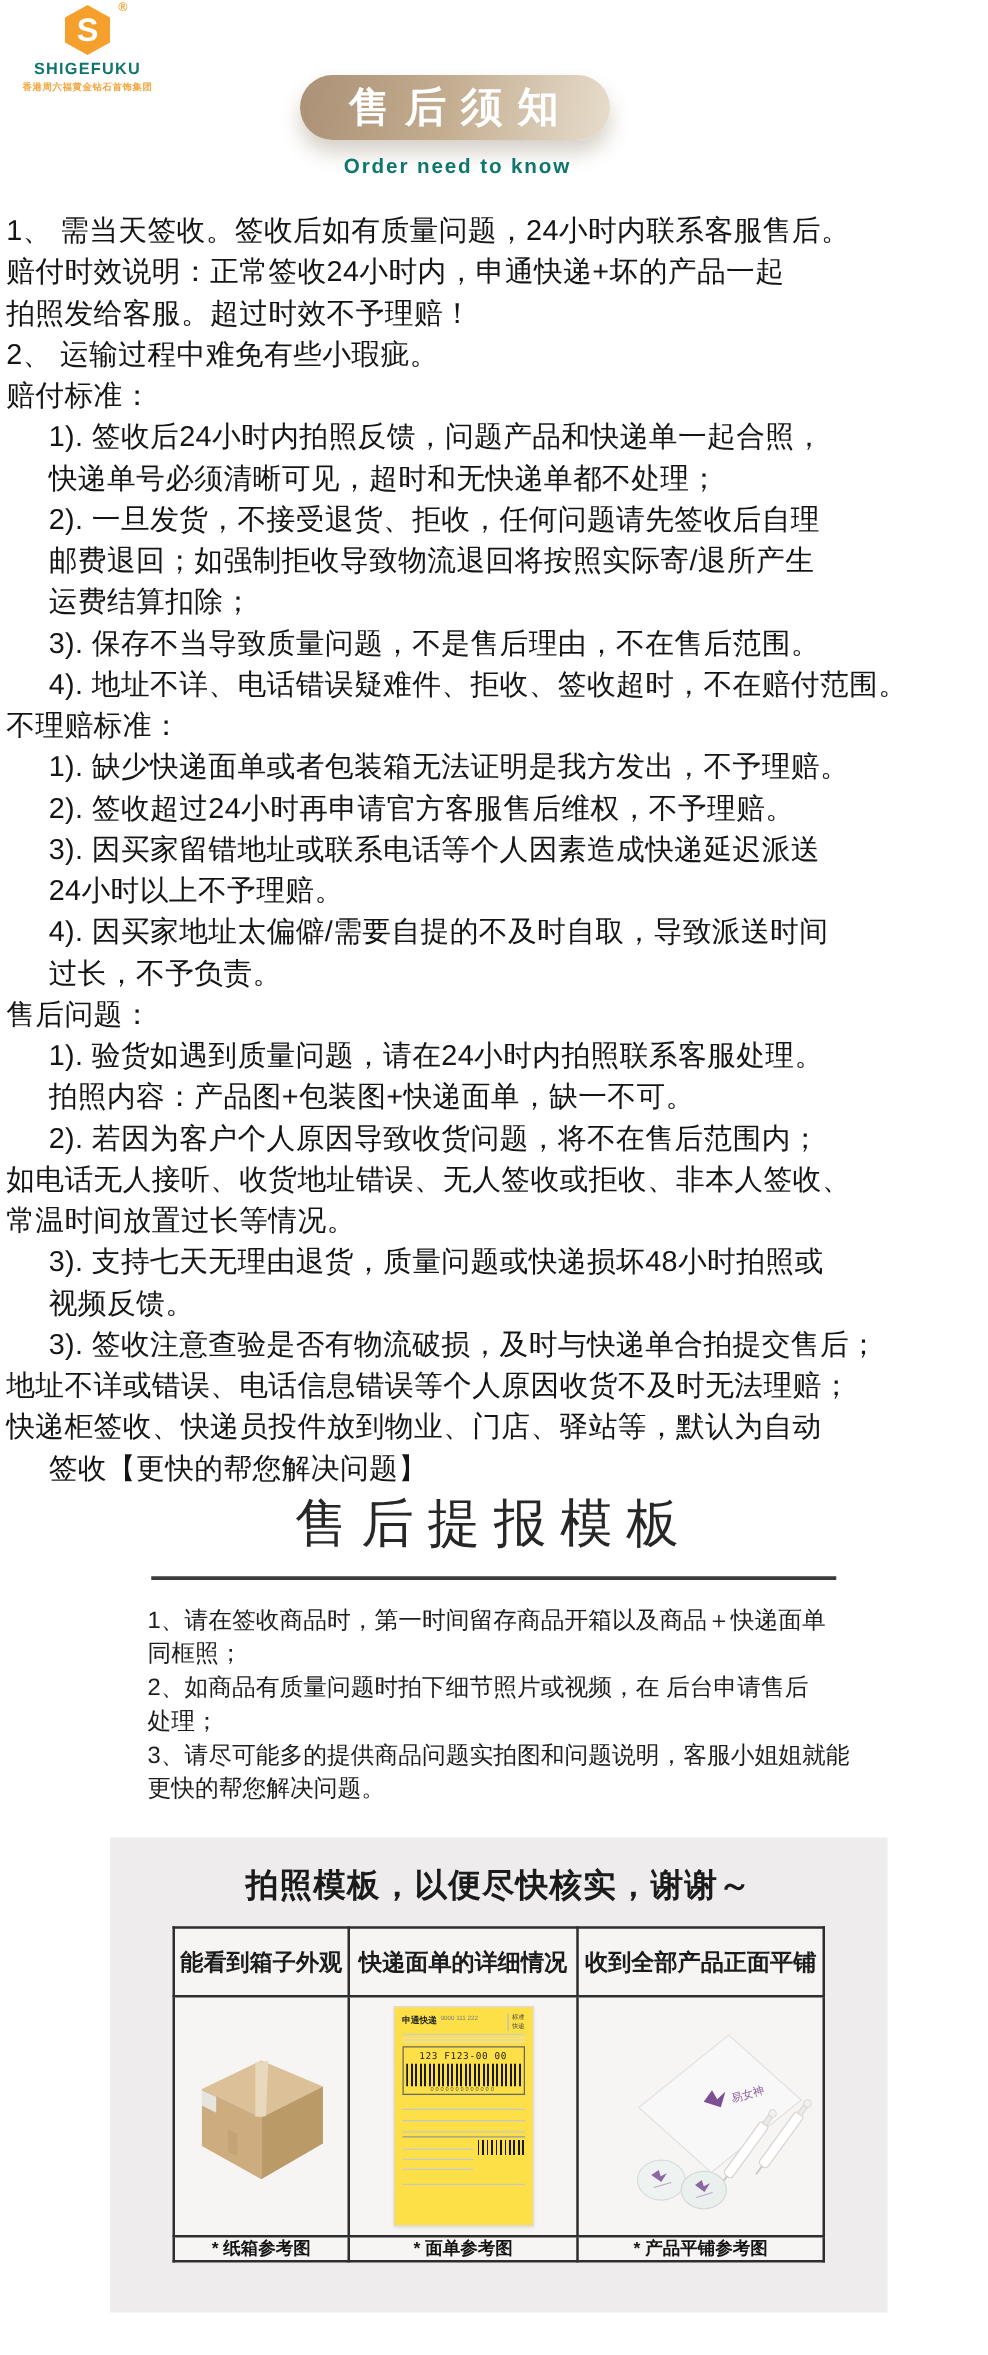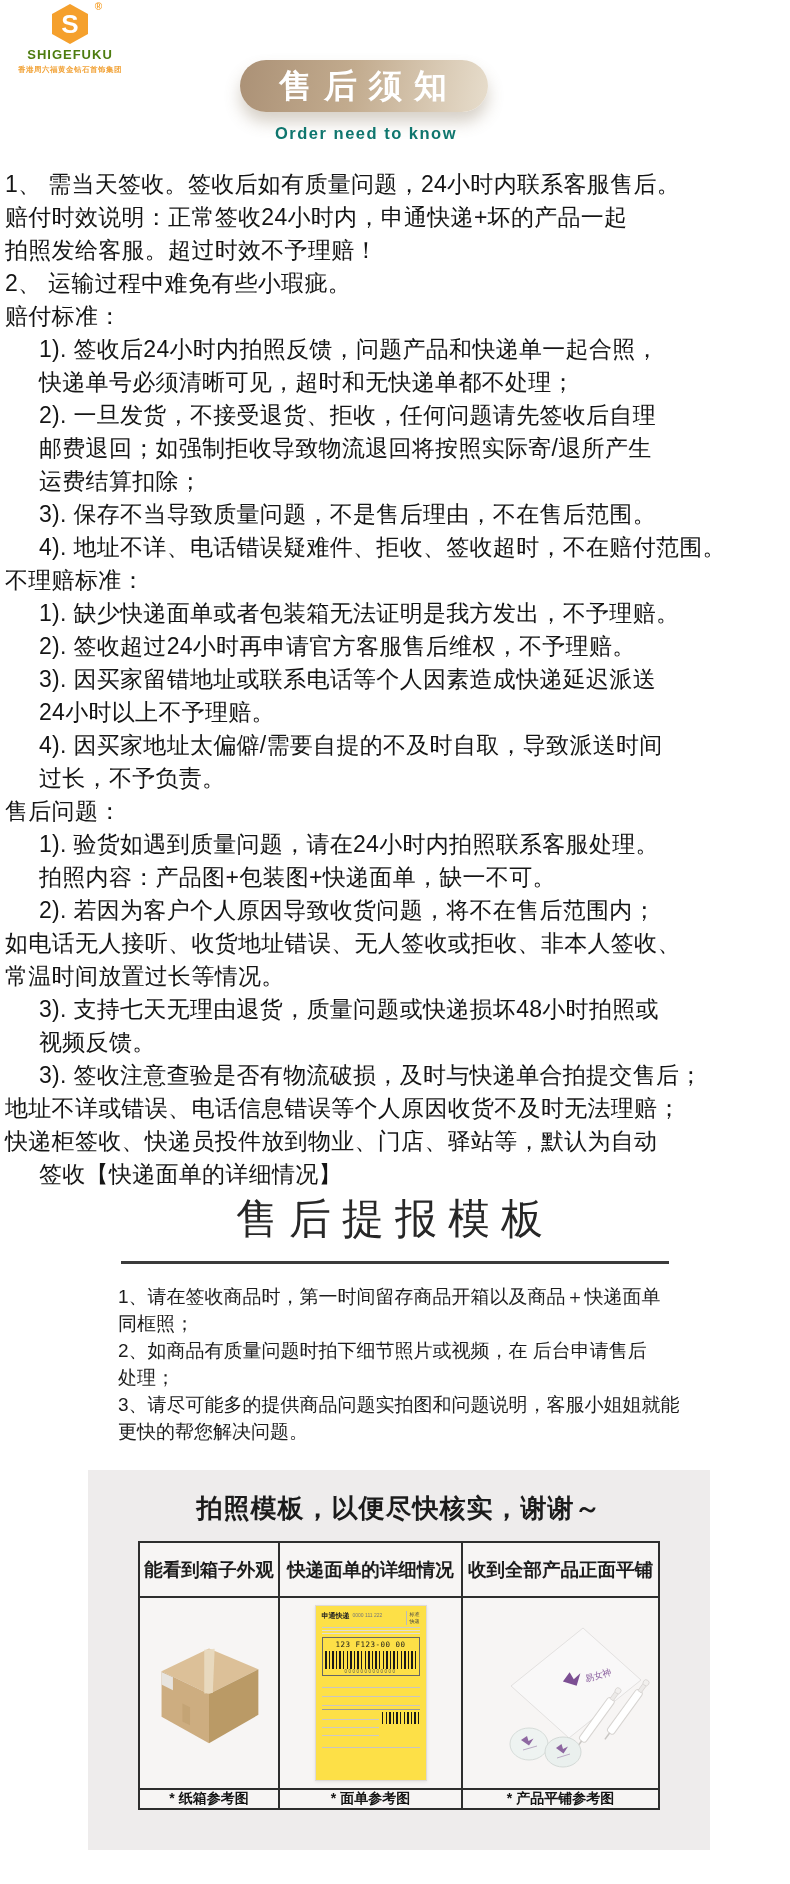--- a/index.html
+++ b/index.html
@@ -7,21 +7,21 @@
   body {
     width:790px; height:1884px; position:relative;
     font-family:"Liberation Sans", sans-serif;
     color:#161616; overflow:hidden;
   }
 
   
   .brand { position:absolute; top:3px; left:12px; width:116px; text-align:center; }
   .brand-logo-wrap { position:relative; width:44px; margin:0 auto; }
   .brand-reg { position:absolute; top:-2px; right:-10px; font-size:10px; color:#f5a02c; font-weight:bold; }
-  .brand-name { margin-top:2px; font-size:13px; font-weight:bold; letter-spacing:1px; color:#4d7c0f; }
+  .brand-name { margin-top:2px; font-size:13px; font-weight:bold; letter-spacing:1px; color:#0f766e; }
   .brand-tagline { margin-top:3px; font-size:7.5px; font-weight:bold; color:#f2a43a; letter-spacing:0.5px; white-space:nowrap; }
 
   
   .title-wrap { padding-top:60px; margin-left:240px; width:252px; text-align:center; }
   .badge {
     width:248px; height:52px; line-height:52px; border-radius:26px;
     background:linear-gradient(100deg,#ab9176 0%, #c2ab8e 45%, #e7ddcc 100%);
     box-shadow:0 10px 16px rgba(120,100,70,0.30);
     color:#ffffff; font-size:33px; font-weight:bold; letter-spacing:12px; text-indent:10px;
   }
@@ -116,21 +116,21 @@
     <p class="line indent-1">1). 验货如遇到质量问题，请在24小时内拍照联系客服处理。</p>
     <p class="line indent-1">拍照内容：产品图+包装图+快递面单，缺一不可。</p>
     <p class="line indent-1">2). 若因为客户个人原因导致收货问题，将不在售后范围内；</p>
     <p class="line indent-0">如电话无人接听、收货地址错误、无人签收或拒收、非本人签收、</p>
     <p class="line indent-0">常温时间放置过长等情况。</p>
     <p class="line indent-1">3). 支持七天无理由退货，质量问题或快递损坏48小时拍照或</p>
     <p class="line indent-1">视频反馈。</p>
     <p class="line indent-1">3). 签收注意查验是否有物流破损，及时与快递单合拍提交售后；</p>
     <p class="line indent-0">地址不详或错误、电话信息错误等个人原因收货不及时无法理赔；</p>
     <p class="line indent-0">快递柜签收、快递员投件放到物业、门店、驿站等，默认为自动</p>
-    <p class="line indent-1">签收【快递面单的详细情况】</p>
+    <p class="line indent-1">签收【更快的帮您解决问题】</p>
   </div>
 
 <h2 class="template-title">售后提报模板</h2>
 <hr class="template-rule">
 
 <div class="steps">
     <p class="step-line">1、请在签收商品时，第一时间留存商品开箱以及商品＋快递面单</p>
     <p class="step-line">同框照；</p>
     <p class="step-line">2、如商品有质量问题时拍下细节照片或视频，在 后台申请售后</p>
     <p class="step-line">处理；</p>

